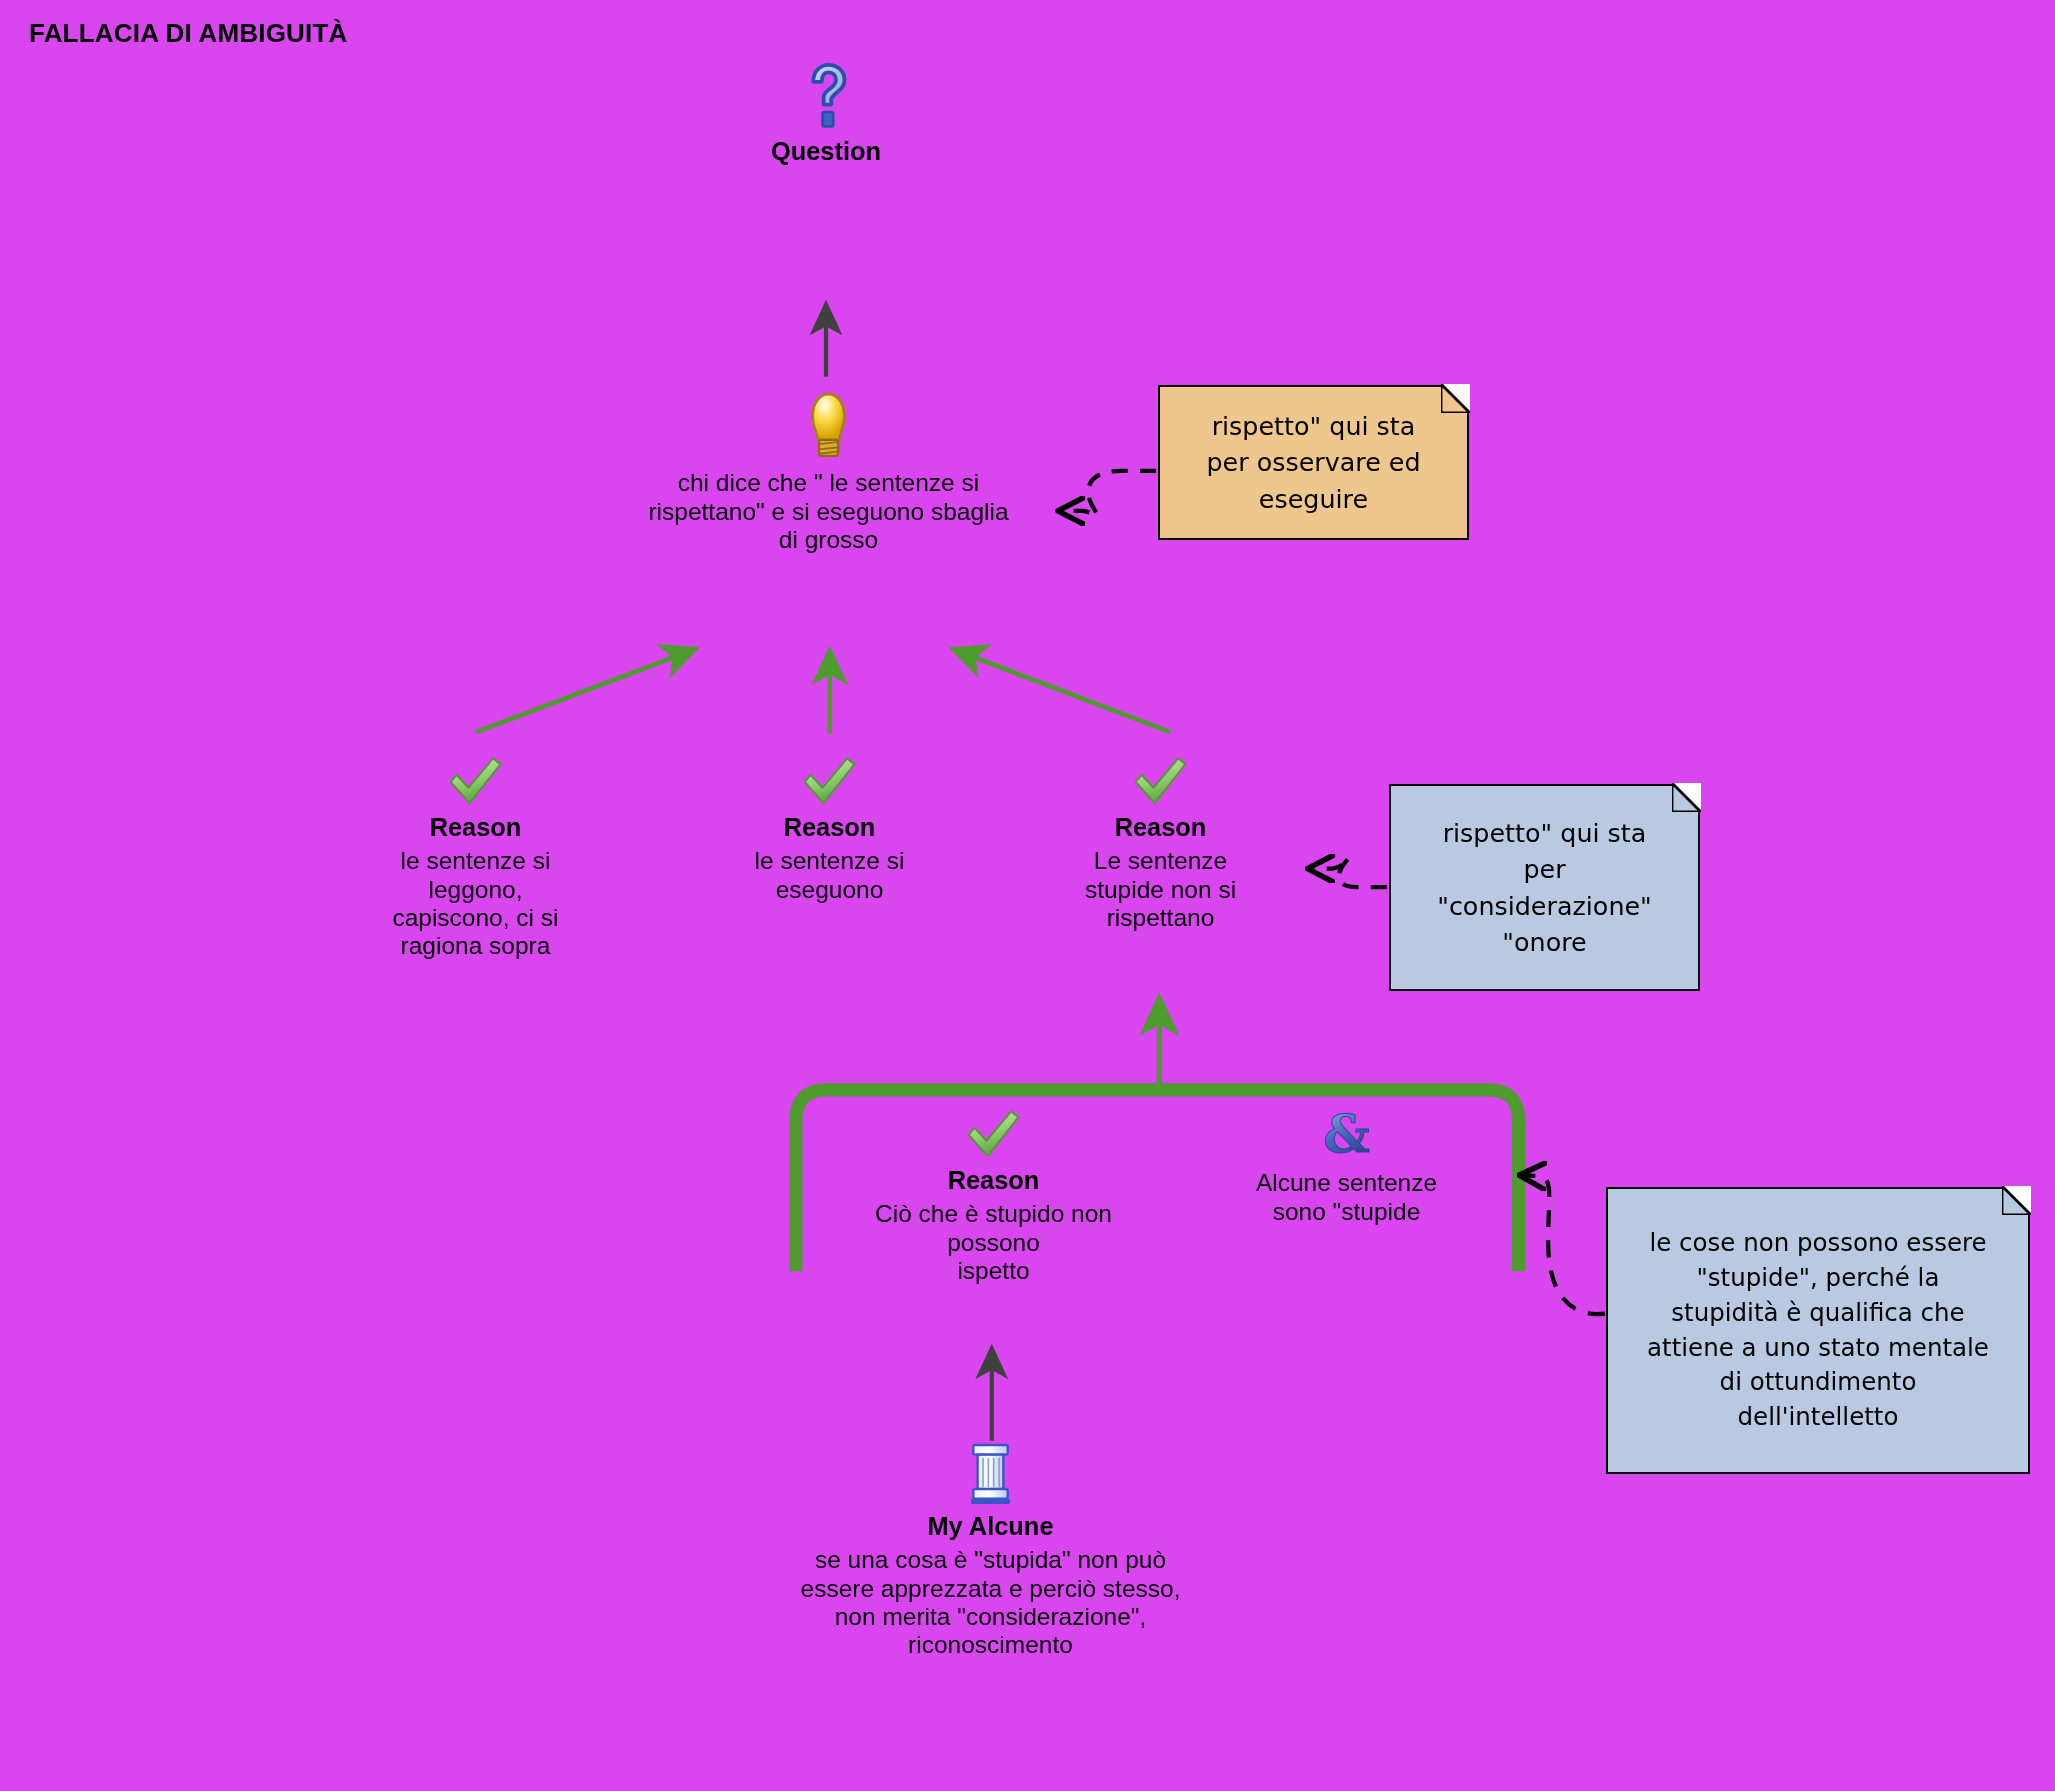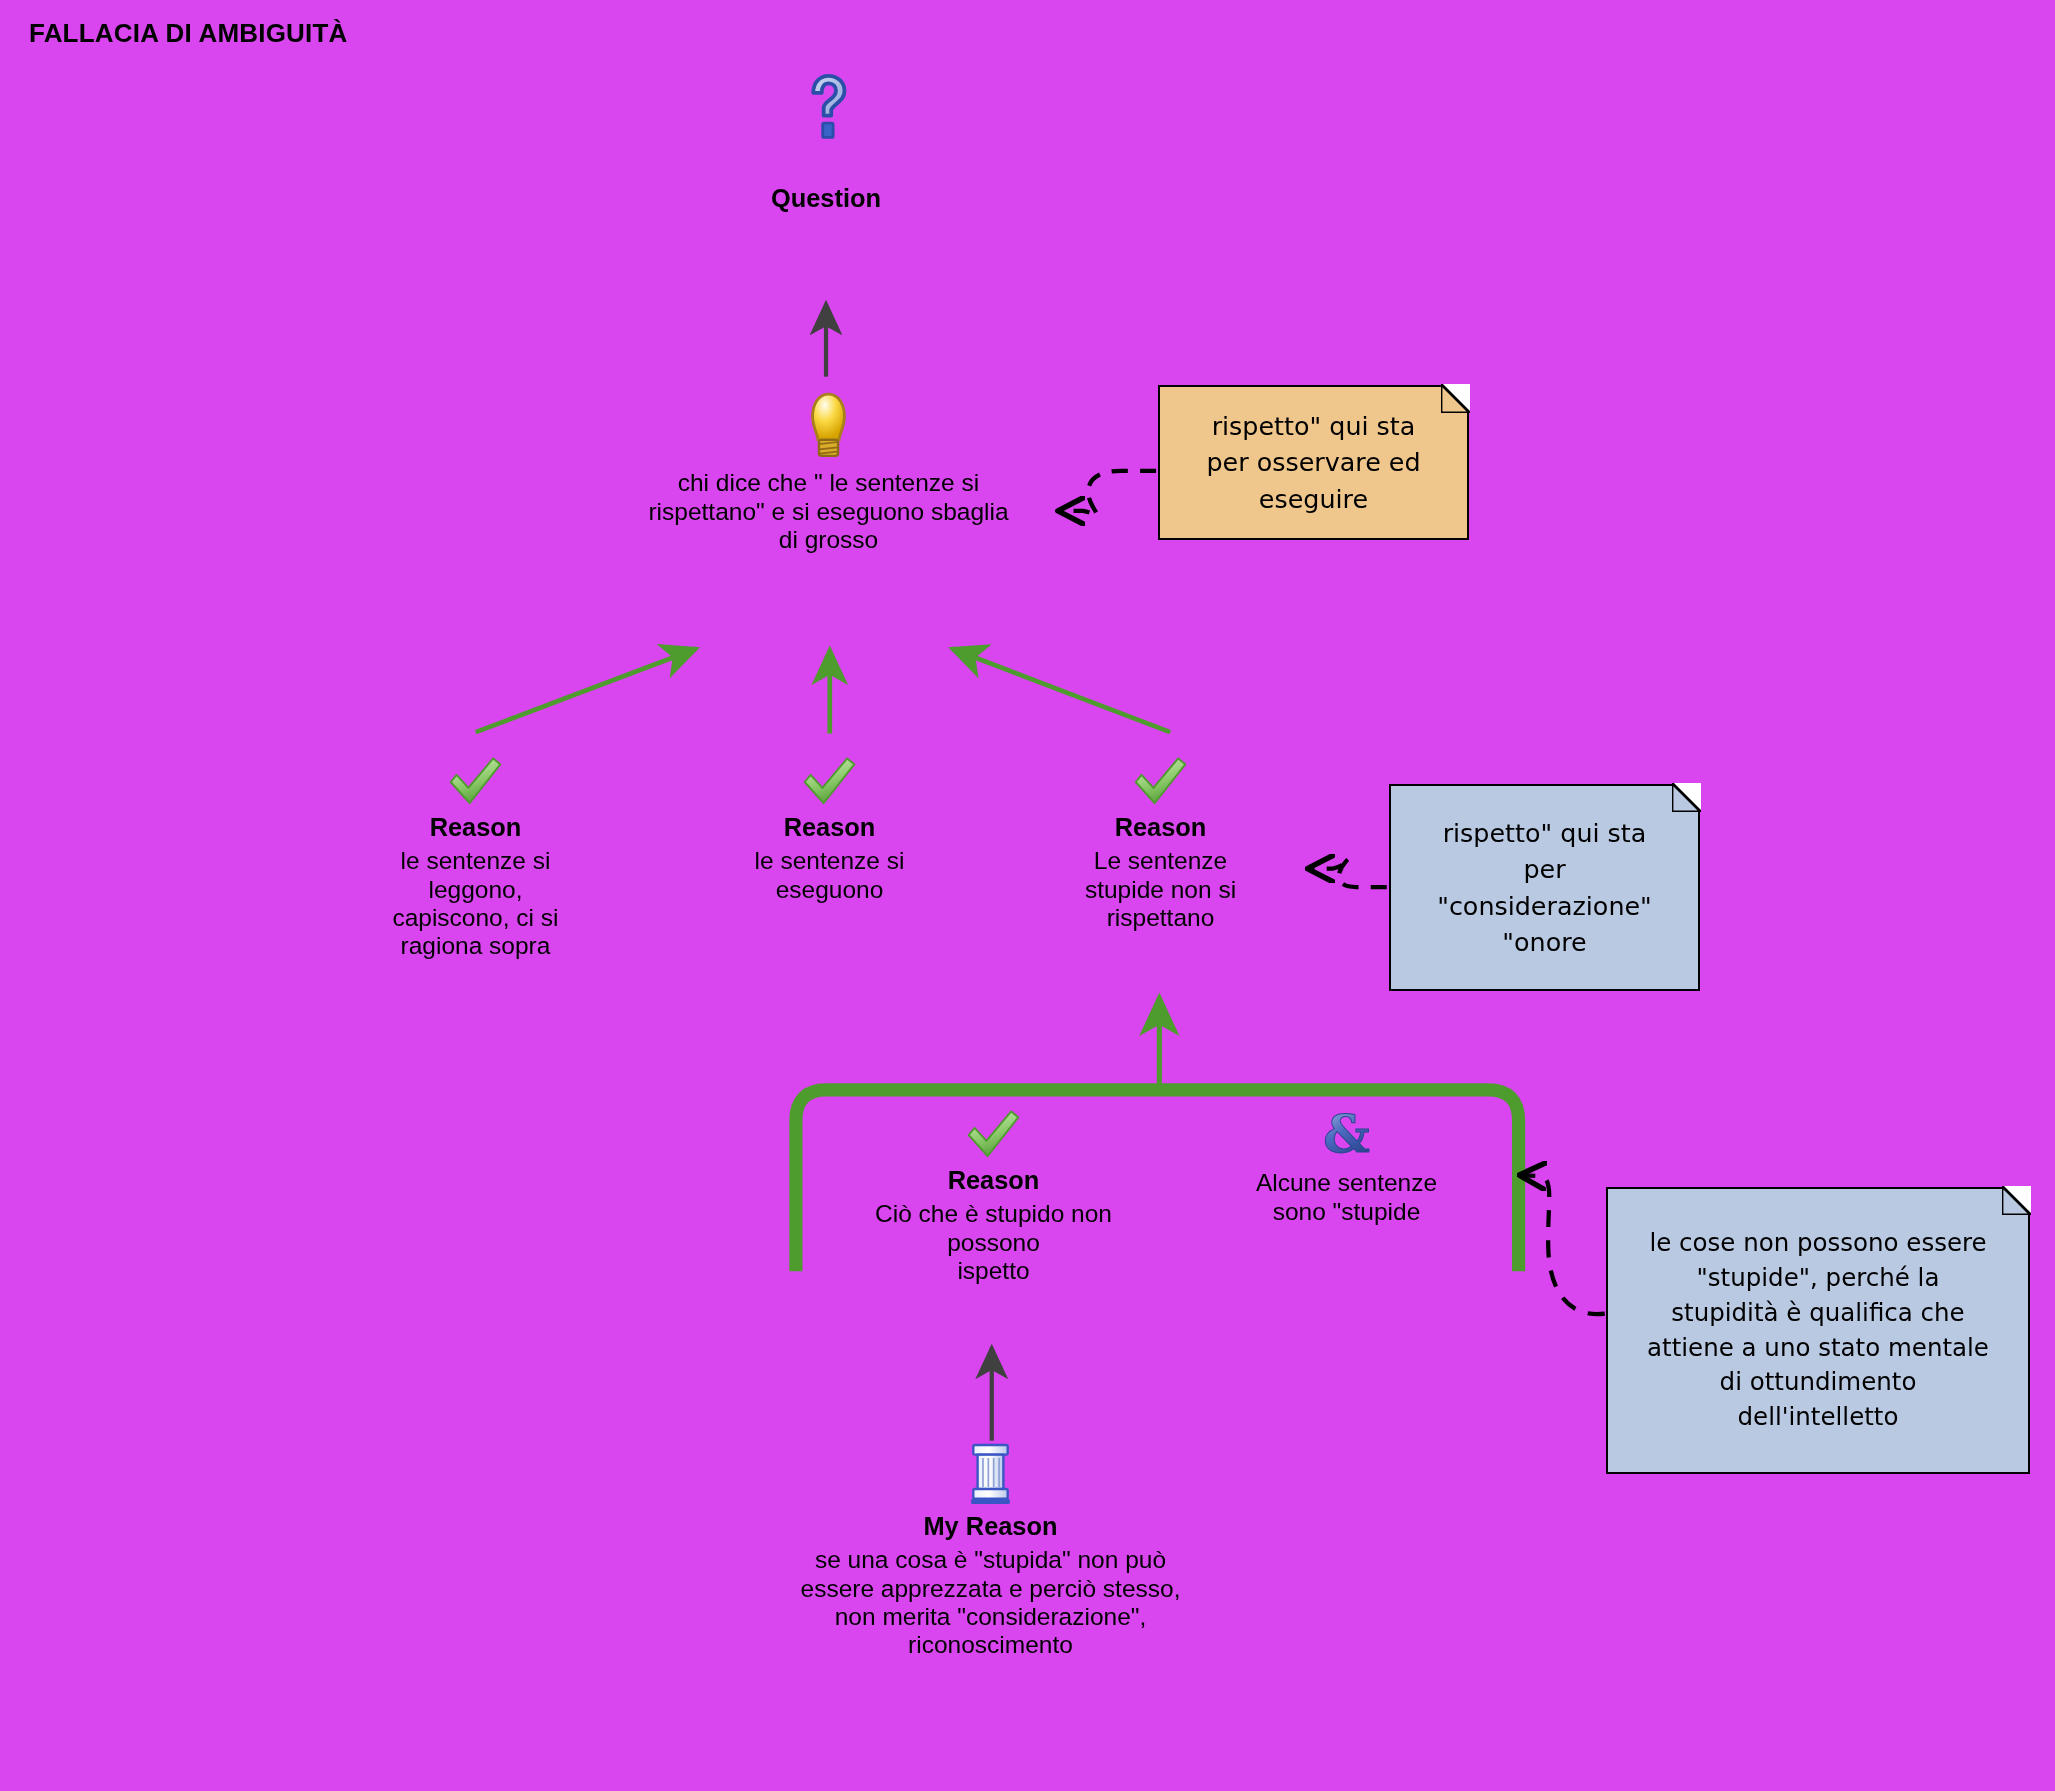--- a/index.html
+++ b/index.html
@@ -156,21 +156,21 @@
       <path d="M2945,1884 L2880,1884 C2830,1884 2840,1850 2858,1830
                C2876,1810 2860,1840 2830,1845 L2780,1845" fill="none" stroke="#000000" stroke-width="9" stroke-dasharray="34 26" stroke-linecap="butt" marker-end="url(#arrowBlack)"></path>
     </g>
 
     <g>
       <path d="M3408,2790 C3330,2800 3290,2740 3288,2650
                C3286,2560 3300,2510 3275,2498 L3230,2496" fill="none" stroke="#000000" stroke-width="9" stroke-dasharray="36 28" stroke-linecap="butt" marker-end="url(#arrowBlack)"></path>
     </g>
   </svg>
 
-  <div class="node" style="left:626px; top:72px; width:400px;gap:36px;">
+  <div class="node" style="left:626px; top:61px; width:400px;">
     <span class="node-icon">
       <svg width="57" height="71" viewBox="0 0 60 75" xmlns="http://www.w3.org/2000/svg">
         <defs>
           <linearGradient id="qg" x1="0" y1="0" x2="1" y2="1">
             <stop offset="0%" stop-color="#ccd7f0"></stop>
             <stop offset="100%" stop-color="#8ea4d8"></stop>
           </linearGradient>
         </defs>
         <path d="M16,22 C16,10 24,4 32,4 C42,4 49,11 49,20 C49,31 38,33 35,40 L35,46 L27,46 L27,38
                  C27,30 40,29 40,20 C40,15 37,12 32,12 C27,12 25,16 25,22 Z" fill="url(#qg)" stroke="#2B4FA8" stroke-width="4" stroke-linejoin="round"></path>
@@ -339,21 +339,21 @@
             <stop offset="100%" stop-color="#b9c8ea"></stop>
           </linearGradient>
         </defs>
         <rect x="4" y="3" width="32" height="9" rx="1.5" fill="url(#col)" stroke="#3A56C4" stroke-width="2.2"></rect>
         <rect x="8" y="12" width="24" height="32" fill="url(#col)" stroke="#3A56C4" stroke-width="2.2"></rect>
         <path d="M13,15 L13,42 M18,15 L18,42 M23,15 L23,42 M28,15 L28,42" stroke="#8ea2d4" stroke-width="1.6"></path>
         <rect x="4" y="44" width="32" height="9" rx="1.5" fill="url(#col)" stroke="#3A56C4" stroke-width="2.2"></rect>
         <rect x="2" y="53" width="36" height="5" rx="1.2" fill="#3A56C4"></rect>
       </svg>
     </span>
-    <span class="node-type">My Reason</span>
+    <span class="node-type">My Alcune</span>
     <span class="node-text">se una cosa è "stupida" non può
 essere apprezzata e perciò stesso,
 non merita "considerazione",
 riconoscimento</span>
   </div>
 
 </div>
 
 
 </body></html>

